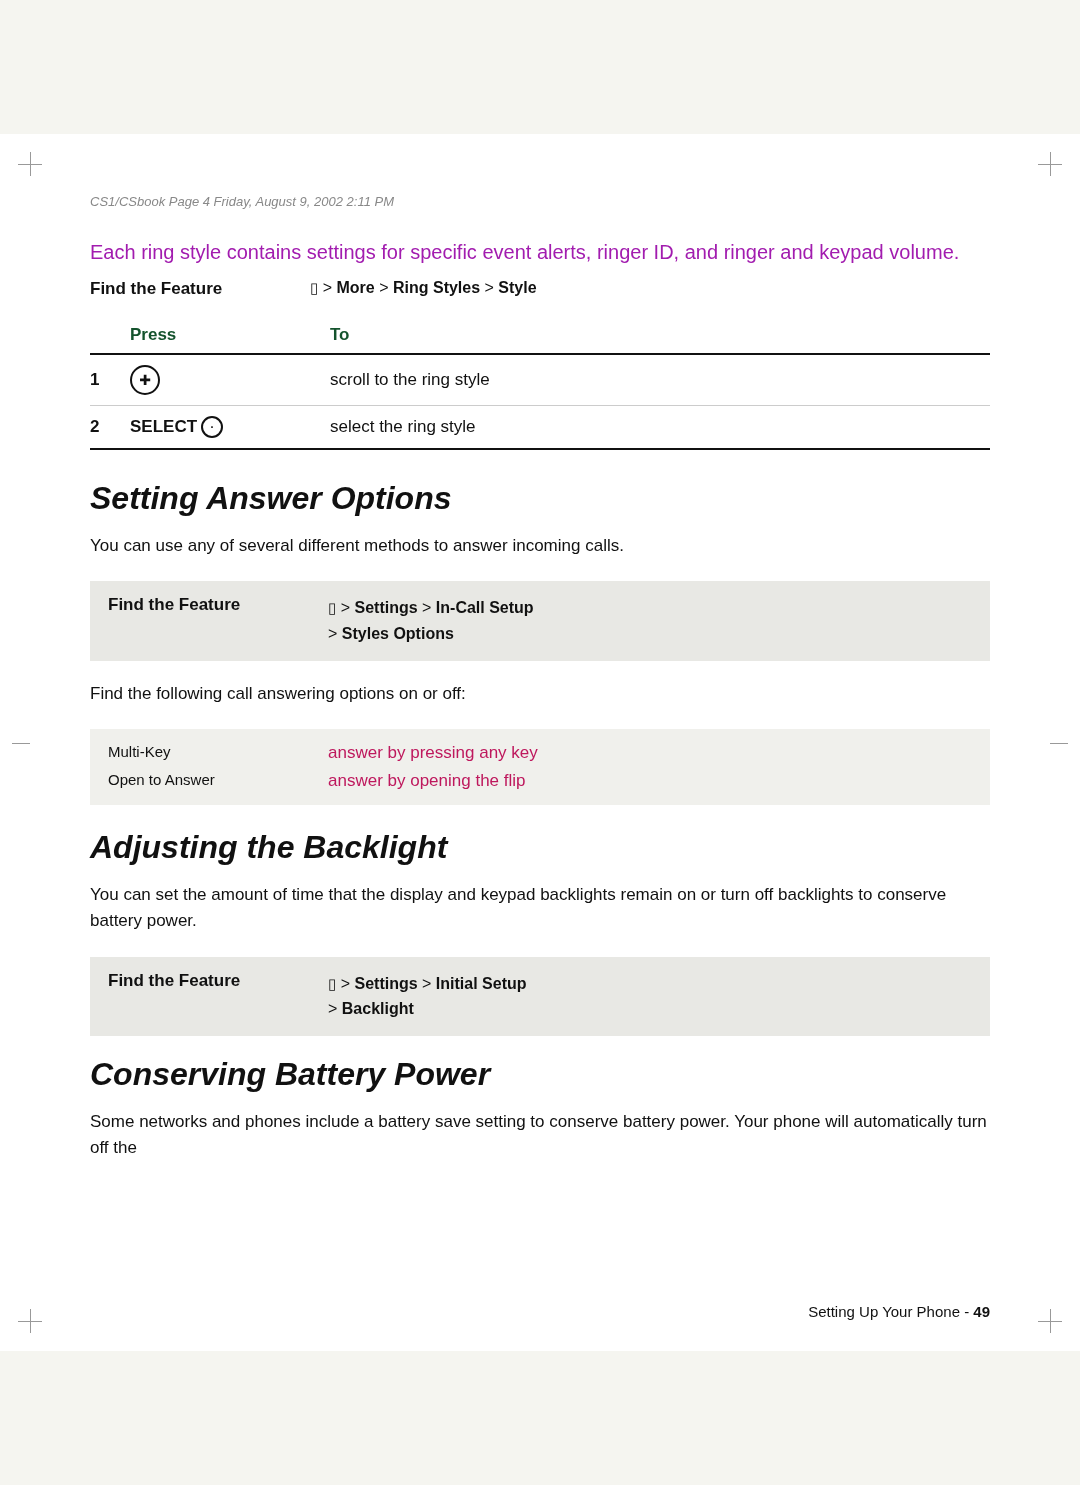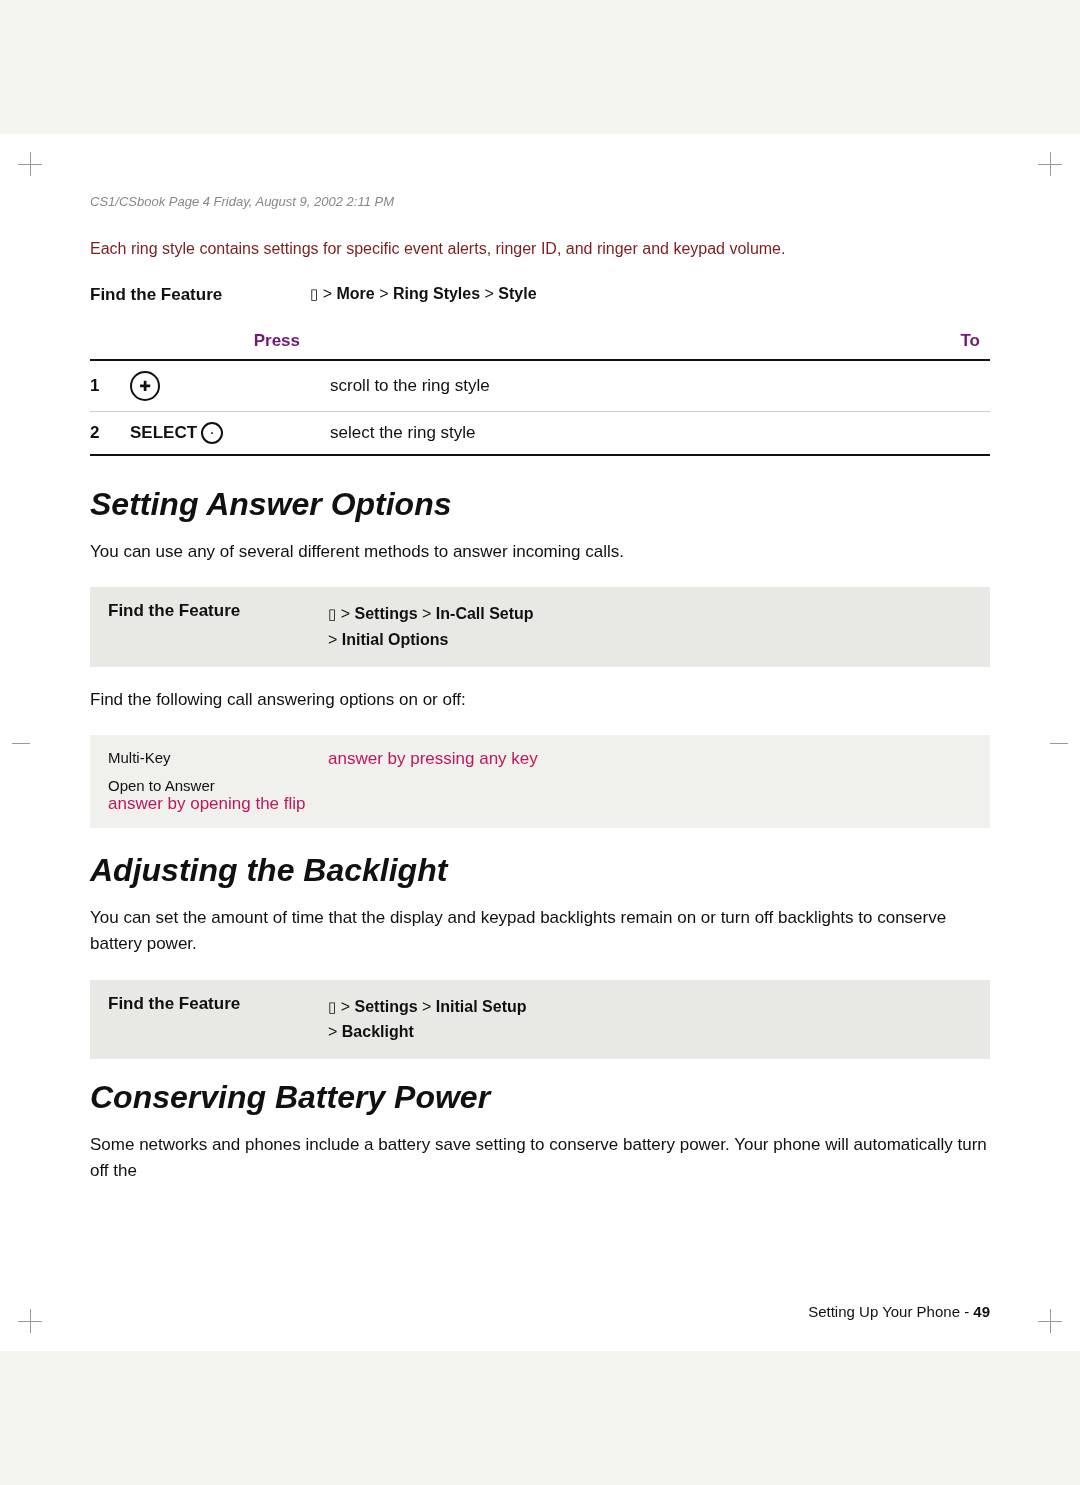--- a/index.html
+++ b/index.html
@@ -68,24 +68,24 @@
     
     .header-line {
       font-size: 13px;
       color: #888;
       margin-bottom: 28px;
       font-style: italic;
     }
 
     
     .intro-text {
-      font-size: 16px;
+      font-size: 20px;
       line-height: 1.5;
-      color: #7f1d1d;
-      margin-bottom: 24px;
+      color: #a21caf;
+      margin-bottom: 12px;
     }
 
     
     .find-feature-row {
       display: flex;
       align-items: flex-start;
       margin-bottom: 18px;
       gap: 0;
     }
 
@@ -108,26 +108,26 @@
     }
 
     
     .press-table {
       width: 100%;
       border-collapse: collapse;
       margin-bottom: 30px;
     }
 
     .press-table th {
-      text-align: right;
+      text-align: left;
       font-size: 17px;
       font-weight: bold;
       padding: 8px 10px 8px 0;
       border-bottom: 2px solid #111;
-      color: #701a75;
+      color: #14532d;
     }
 
     .press-table th.to-col {
       padding-left: 20px;
     }
 
     .press-table td {
       padding: 10px 10px 10px 0;
       font-size: 17px;
       color: #111;
@@ -238,21 +238,20 @@
 
     .option-row {
       display: flex;
       align-items: flex-start;
       margin-bottom: 8px;
       gap: 0;
     }
 
     .option-row:last-child {
       margin-bottom: 0;
-      flex-direction: column;
     }
 
     .option-name {
       font-size: 15px;
       font-weight: normal;
       color: #111;
       min-width: 220px;
     }
 
     .option-desc {
@@ -342,21 +341,21 @@
 
   <p class="body-text">You can use any of several different methods to answer incoming calls.</p>
 
   <div class="find-feature-box">
     <span class="label">Find the Feature</span>
     <span class="path">
       <span class="path-line">
         <span class="menu-sym">▯</span> &gt; <strong>Settings</strong> &gt; <strong>In-Call Setup</strong>
       </span>
       <span class="path-line">
-        &gt; <strong>Initial Options</strong>
+        &gt; <strong>Styles Options</strong>
       </span>
     </span>
   </div>
 
   <p class="body-text">Find the following call answering options on or off:</p>
 
   <div class="options-list">
     <div class="option-row">
       <span class="option-name">Multi-Key</span>
       <span class="option-desc">answer by pressing any key</span>

